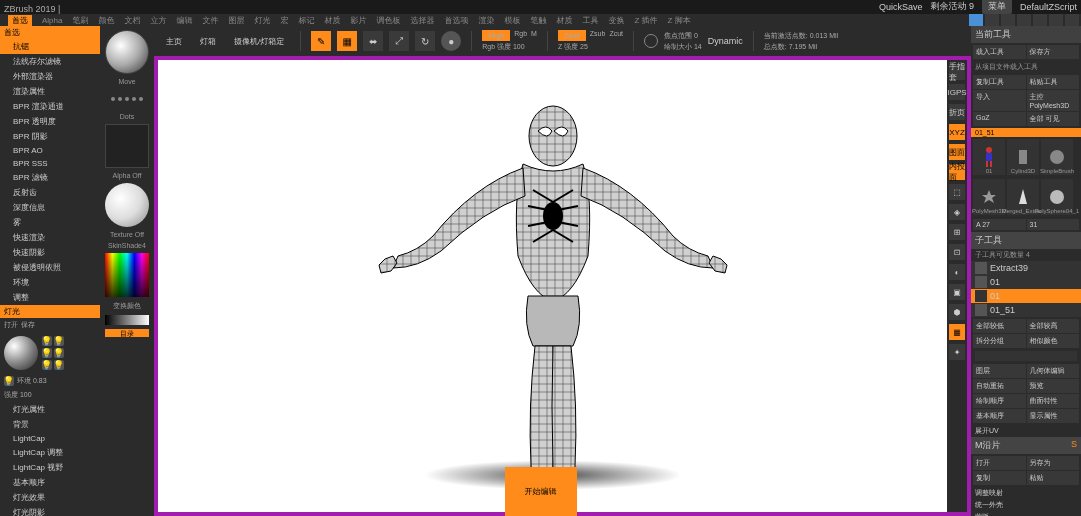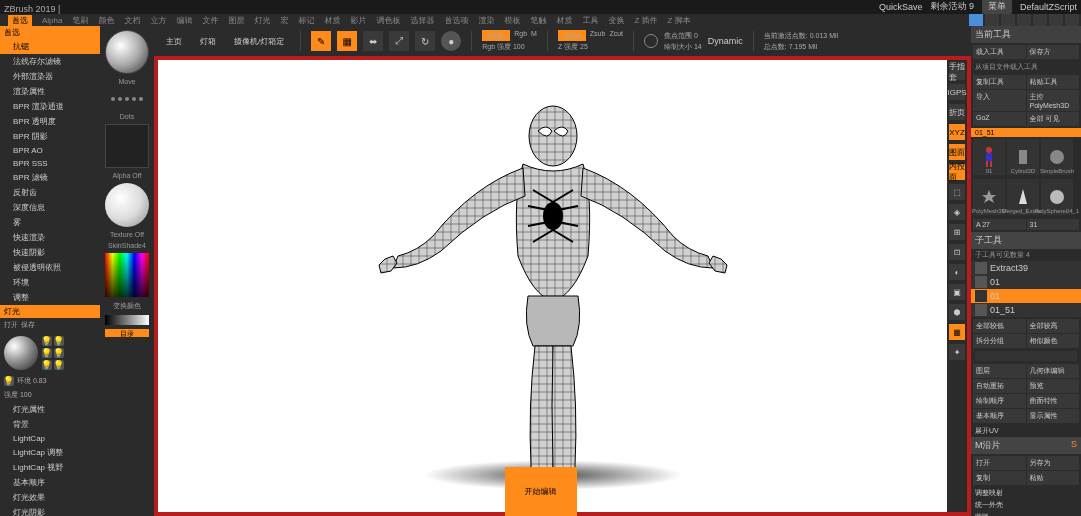--- a/index.html
+++ b/index.html
@@ -33,21 +33,21 @@
 .grad{width:44px;height:10px;background:linear-gradient(to right,#000,#fff)}
 .center{flex:1;display:flex;flex-direction:column}
 .toolbar{height:30px;background:#2b2b2b;display:flex;align-items:center;padding:0 6px;gap:6px}
 .toolbar .tbtn{padding:2px 6px;font-size:8px;color:#ccc}
 .toolbar .tbtn.active{background:#ff8c1a;color:#000}
 .toolbar .icon-btn{width:20px;height:20px;background:#ff8c1a;display:flex;align-items:center;justify-content:center;color:#000;font-size:10px}
 .toolbar .icon-btn.dark{background:#3a3a3a;color:#ccc}
 .toolbar .sep{width:1px;height:20px;background:#444;margin:0 4px}
 .toolbar .slider-group{display:flex;flex-direction:column;gap:1px}
 .toolbar .slider-group .lbl{font-size:7px;color:#aaa}
-.canvas-wrap{flex:1;background:#b91c1c;padding:4px;display:flex}
+.canvas-wrap{flex:1;background:#a21caf;padding:4px;display:flex}
 .canvas{flex:1;background:#fff;position:relative;overflow:hidden}
 .figure{position:absolute;left:50%;top:8%;transform:translateX(-50%);width:380px;height:440px}
 .shadow{position:absolute;bottom:22px;left:50%;transform:translateX(-50%);width:260px;height:30px;background:radial-gradient(ellipse,rgba(0,0,0,.7),transparent 70%)}
 .right-tools{width:20px;background:#2b2b2b;display:flex;flex-direction:column;gap:4px;padding:4px 2px}
 .right-tools .rt{width:16px;height:16px;background:#3a3a3a;display:flex;align-items:center;justify-content:center;font-size:8px}
 .right-tools .rt.orange{background:#ff8c1a;color:#000}
 .right-panel{width:110px;background:#2b2b2b;overflow-y:auto}
 .right-panel .header{background:#444;font-size:8px;padding:2px 4px;display:flex;justify-content:space-between}
 .right-panel .header.blue{background:#404040;color:#fff}
 .right-panel .item{font-size:7px;padding:1px 4px}

